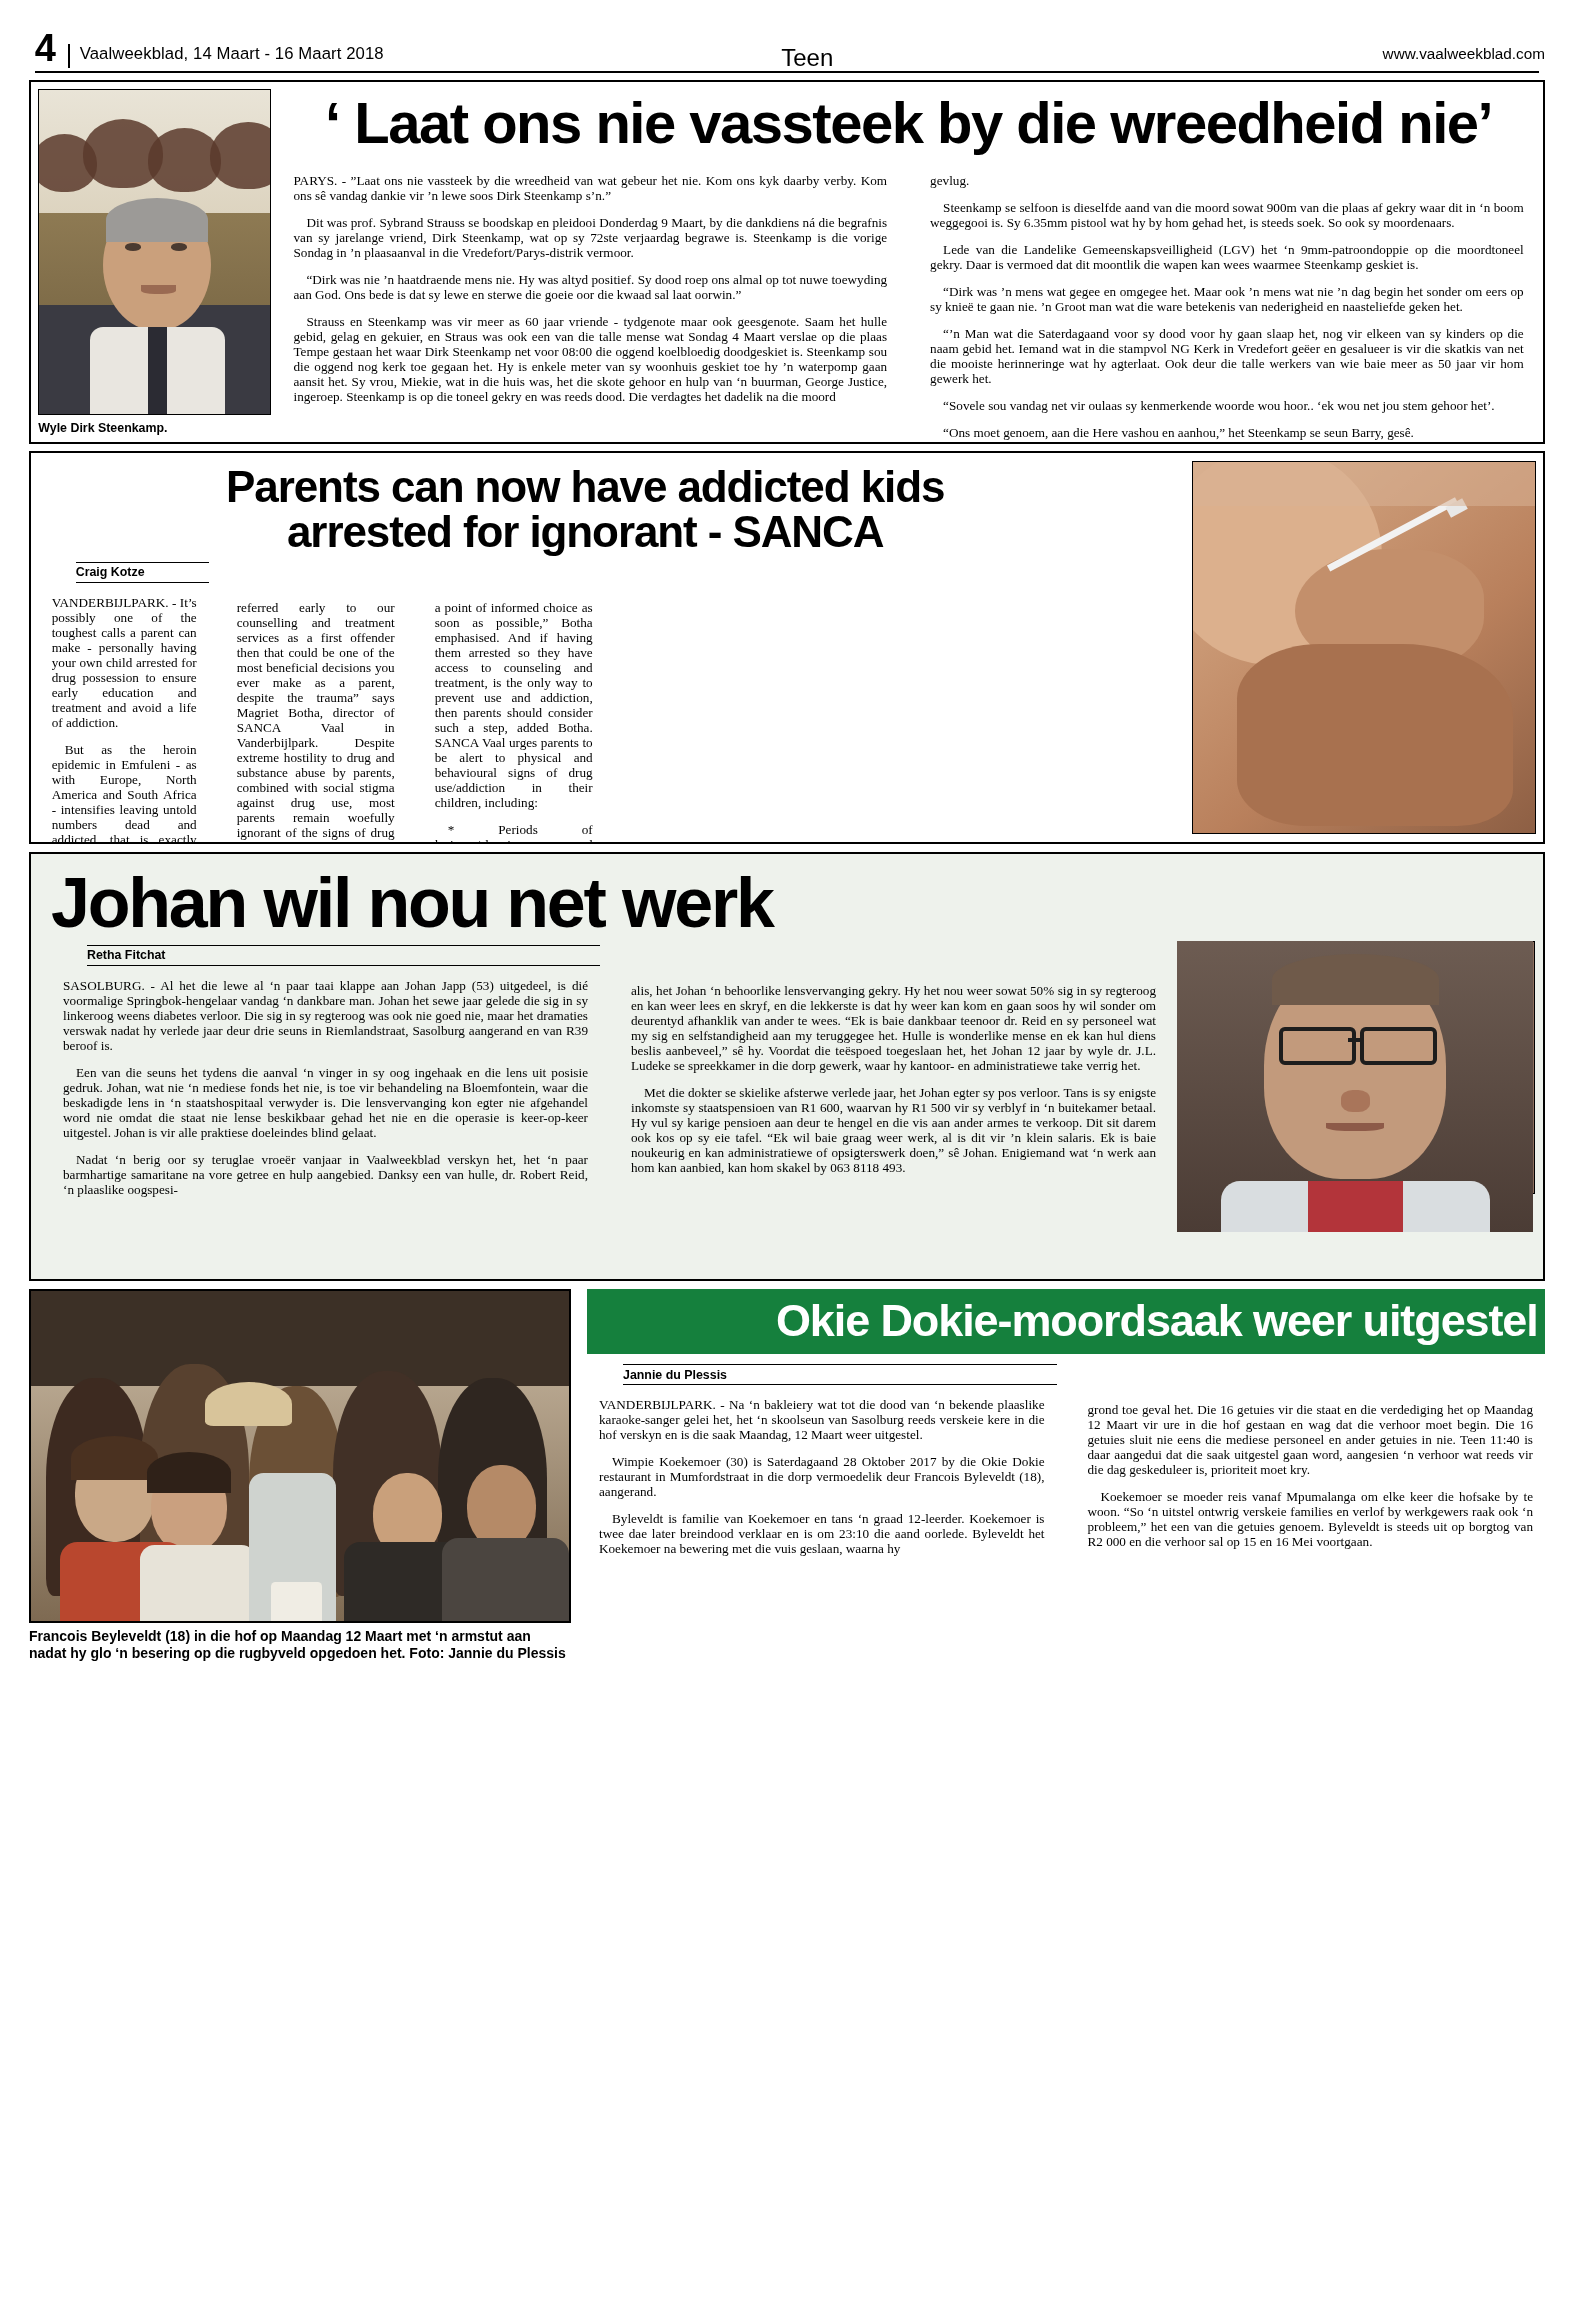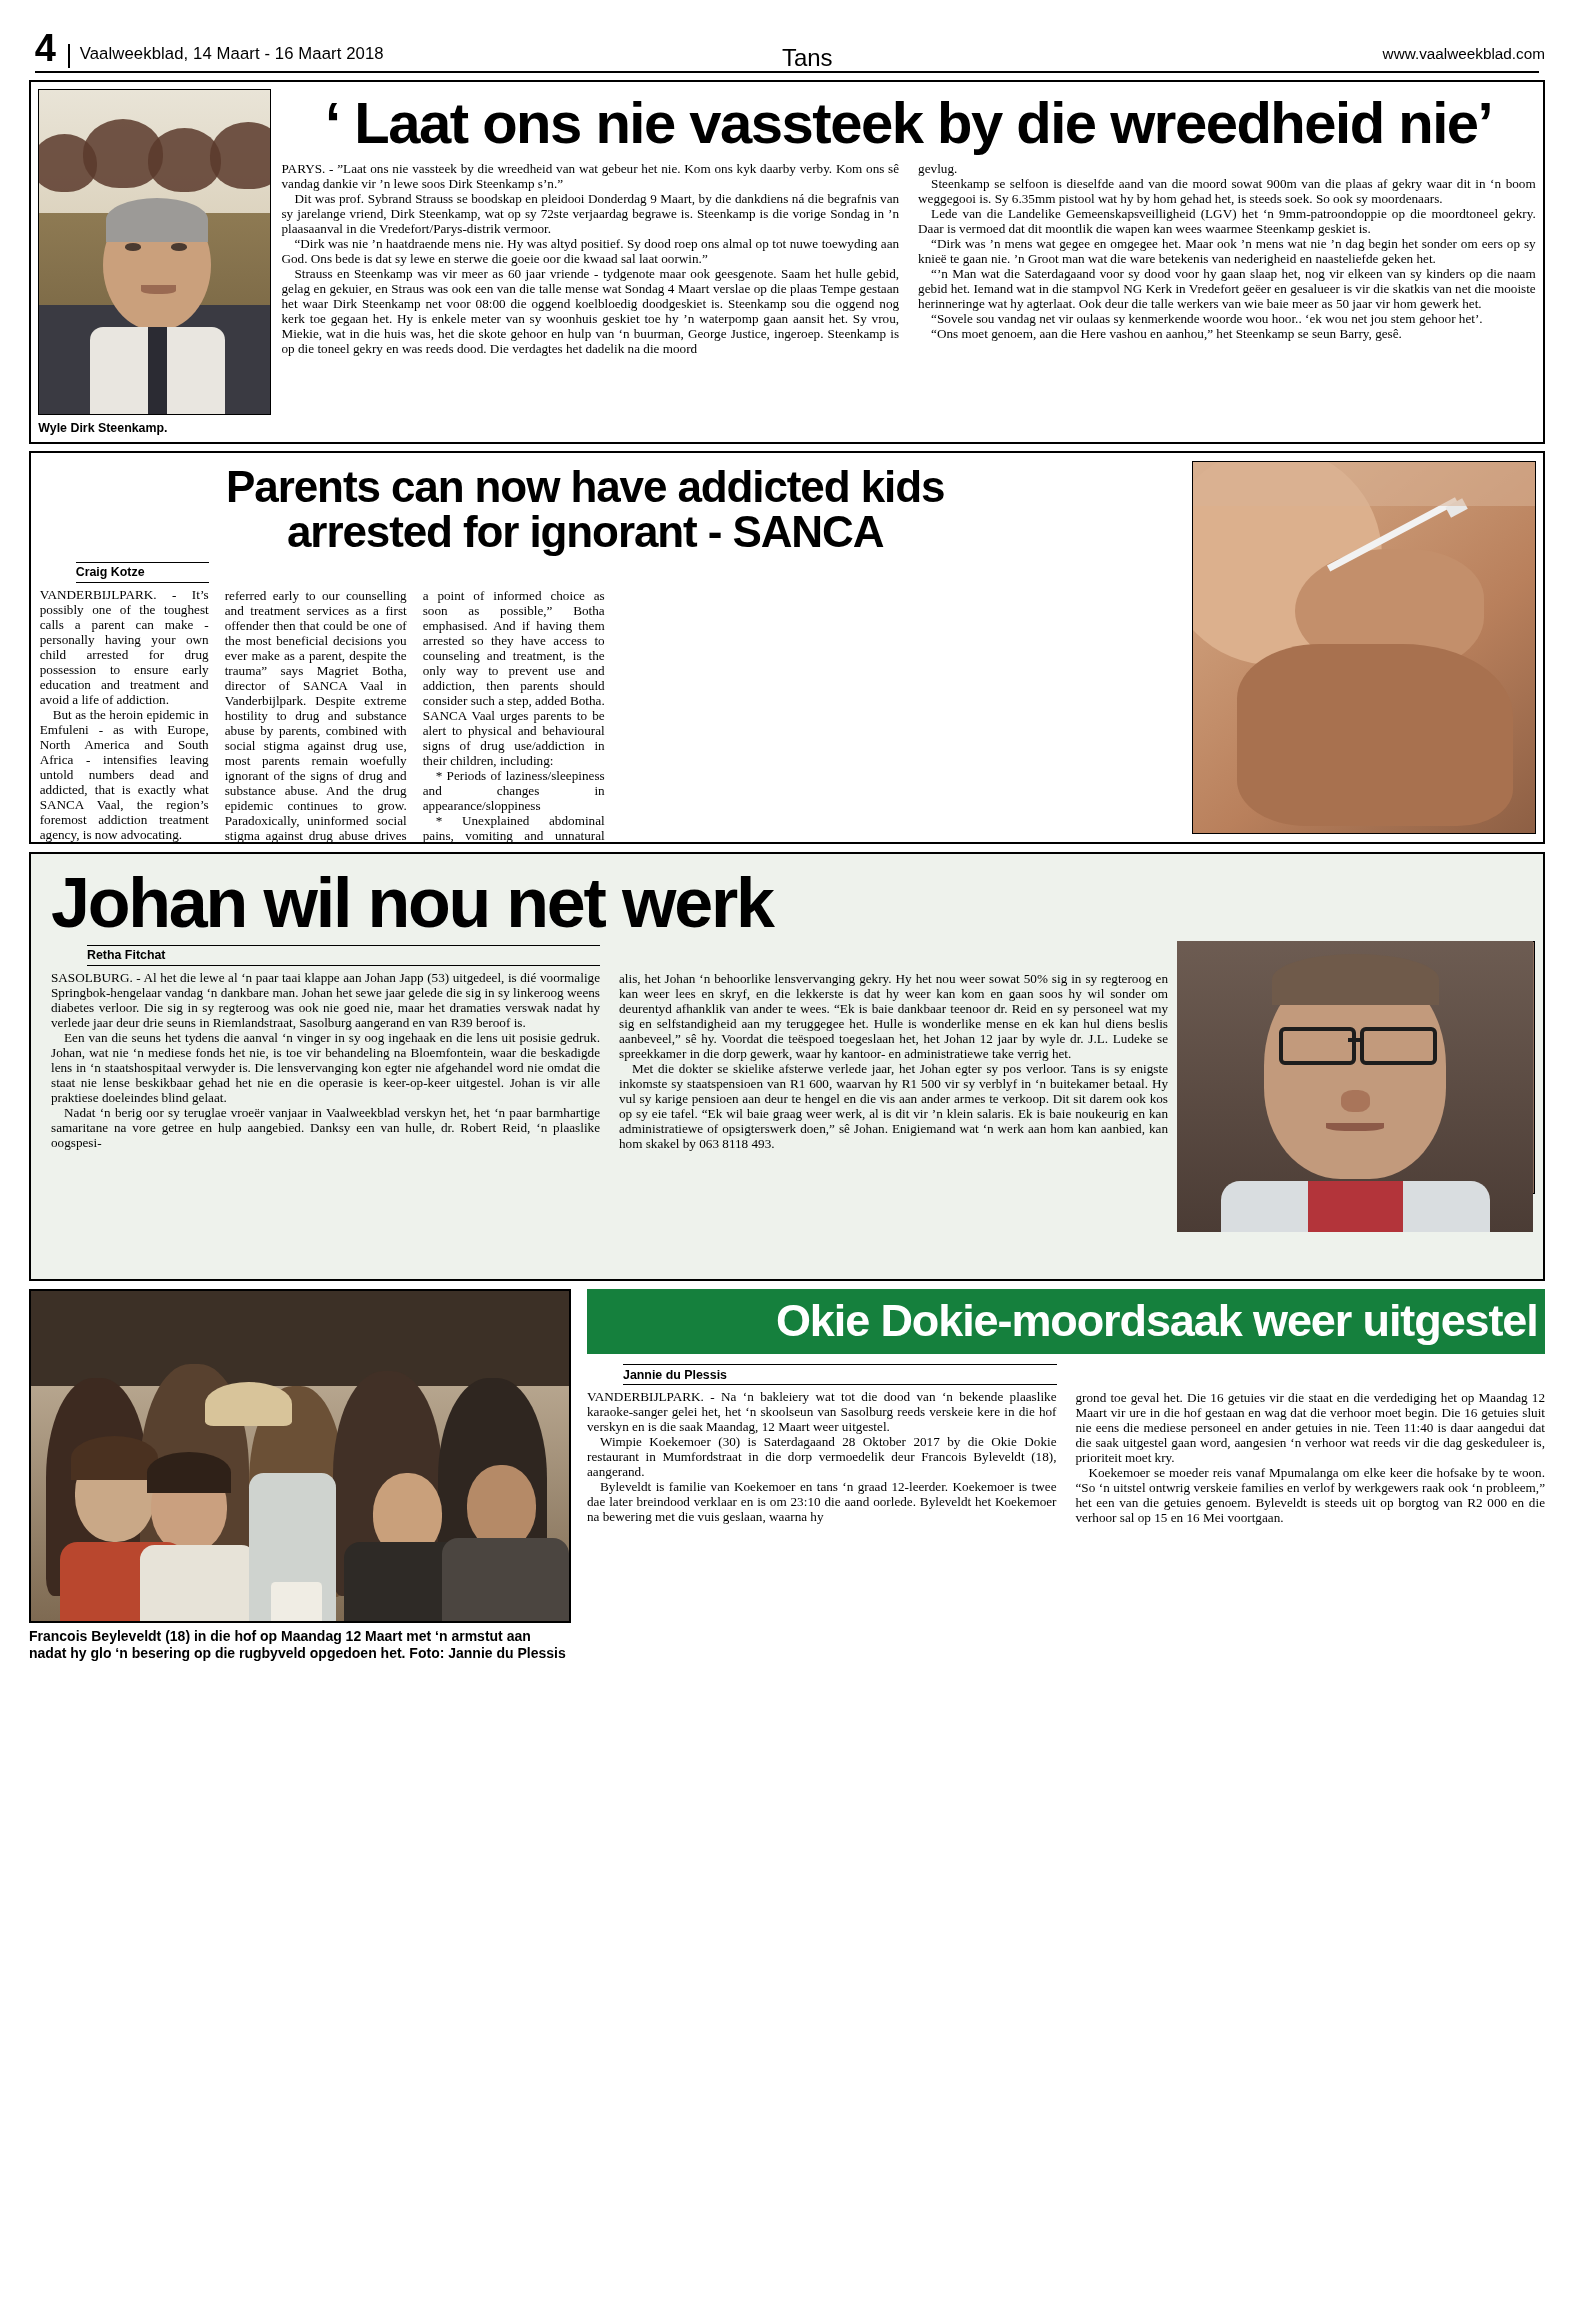--- a/index.html
+++ b/index.html
@@ -24,21 +24,21 @@
   .s1-photo{width:233px;flex:0 0 233px;margin-right:10.2px;display:flex;flex-direction:column;}
   .s1-img{flex:1;border:1.5px solid #000;position:relative;overflow:hidden;background:#cdbfae;}
   .s1-cap{font-family:"Liberation Sans",sans-serif;font-weight:bold;font-size:12.4px;padding-top:5.8px;}
   .s1-right{flex:1;display:flex;flex-direction:column;}
   .s1-head{font-family:"Liberation Sans",sans-serif;font-weight:bold;font-size:58px;line-height:.95;letter-spacing:-1.5px;text-align:center;padding:5.8px 0 10.2px 0;}
   .s1-cols{display:flex;gap:19px;flex:1;}
   .s1-cols .col{flex:1;}
 
   
   .bt{font-family:"Liberation Serif",serif;font-size:13.2px;line-height:15px;text-align:justify;text-justify:inter-word;hyphens:auto;}
-  .bt p{margin:0;text-indent:13px;font-family:Liberation Serif, serif;}
+  .bt p{margin:12px;text-indent:13px;font-family:Liberation Serif, serif;}
   .bt p.first{text-indent:0;}
 
   
   .s2{padding:7.3px 8.7px 8.7px 8.7px;box-sizing:border-box;height:393px;}
   .s2-head{font-family:"Liberation Sans",sans-serif;font-weight:bold;font-size:44px;line-height:1.02;letter-spacing:-1.1px;text-align:center;padding:4.4px 0 7.3px 0;width:1091px;}
   .s2-body{display:flex;gap:16px;}
   .s2-col{width:169px;}
   .s2-col.wide{width:182px;}
   .byline{font-family:"Liberation Sans",sans-serif;font-weight:bold;font-size:12.4px;border-top:1.5px solid #000;border-bottom:1.5px solid #000;padding:2.2px 0 2.2px 0;margin-bottom:4.4px;margin-left:36px;}
   .s2-photo{position:absolute;right:7.3px;top:7.3px;width:342px;height:371px;border:1.5px solid #000;overflow:hidden;background:#b98c72;}
@@ -74,21 +74,21 @@
 </style>
 </head>
 <body>
 
 <div class="page">
 
   <div class="masthead">
     <div class="folio">4</div>
     <div class="mast-rule">
       <span class="mast-pub">Vaalweekblad, 14 Maart - 16 Maart 2018</span>
-      <span class="mast-section">Tans</span>
+      <span class="mast-section">Teen</span>
       <span class="mast-url">www.vaalweekblad.com</span>
     </div>
   </div>
   <div class="mast-line"></div>
 
   <div class="art s1">
 
     <div class="s1-photo">
       <div class="s1-img">
         <div class="ph">

